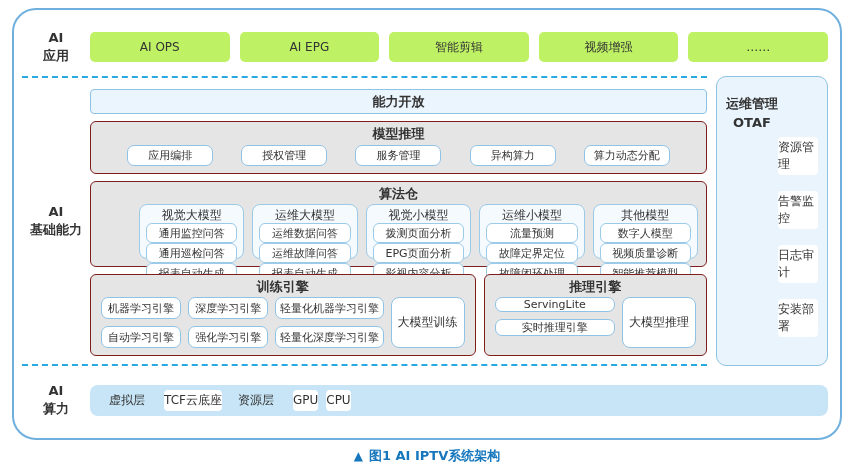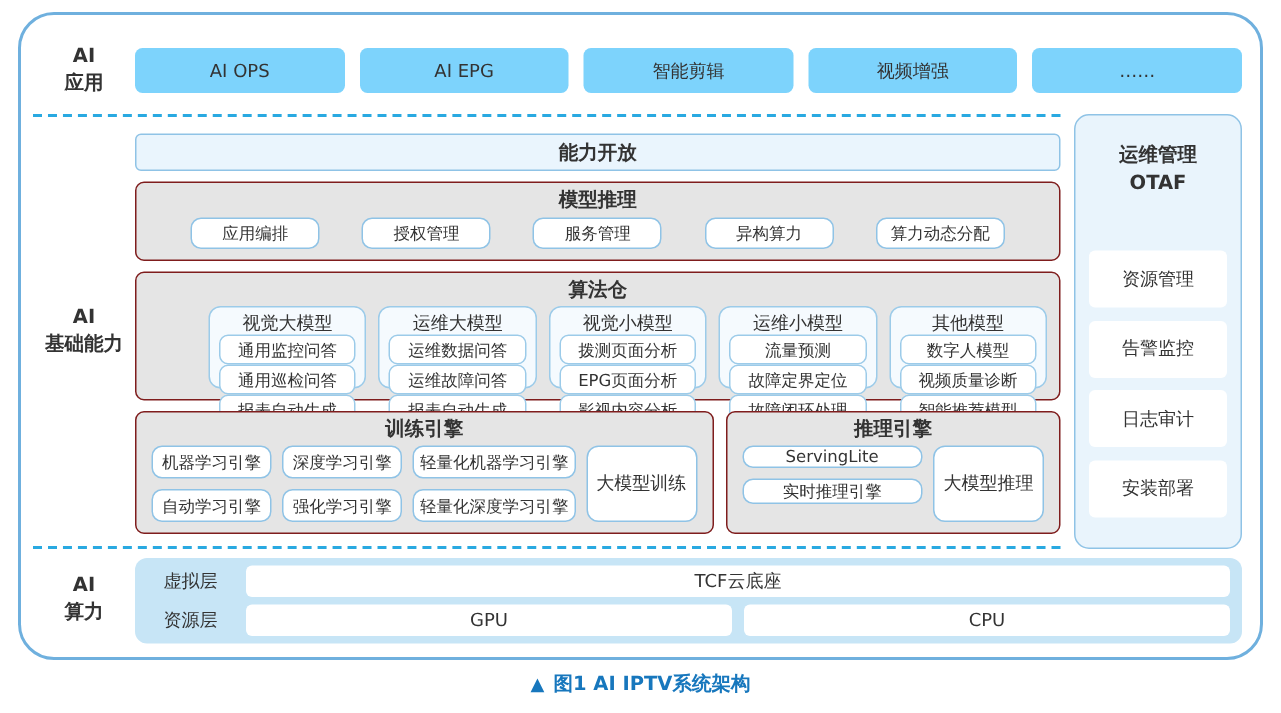--- a/index.html
+++ b/index.html
@@ -28,21 +28,21 @@
     font-size: 13px; font-weight: bold; color: #333;
     white-space: pre-line; line-height: 1.4;
     align-self: center;
   }
 
   
   .top-row { display: flex; align-items: center; height: 54px; flex: 0 0 54px; }
   .app-row { flex: 1; display: flex; gap: 10px; }
   .app-box {
     flex: 1; height: 30px;
-    background: #7dd3fc; border-radius: 5px;
+    background: #bef264; border-radius: 5px;
     display: flex; align-items: center; justify-content: center;
     font-size: 12px; color: #333;
   }
 
   
   .middle-row { display: flex; gap: 9px; flex: 1; margin-top: 2px; min-height: 0; }
   .middle-left { flex: 1; display: flex; flex-direction: column; min-width: 0; }
   .dashed-line { border-top: 2px dashed #29a9e1; height: 0; flex: 0 0 auto; }
   .middle-content { flex: 1; display: flex; min-height: 0; }
   .main-col { flex: 1; display: flex; flex-direction: column; gap: 7px; margin: 11px 0 8px 0; min-width: 0; }
@@ -105,42 +105,42 @@
     background: #ffffff; border: 1px solid #8fc3e6; border-radius: 8px;
     display: flex; align-items: center; justify-content: center;
     font-size: 12px; box-sizing: border-box;
   }
 
   
   .right-col {
     flex: 0 0 112px; width: 112px;
     background: #e9f4fc; border: 1.5px solid #8fc3e6; border-radius: 10px;
     box-sizing: border-box;
-    display: flex; flex-direction: column;
+    display: flex; flex-direction: row;
     padding: 18px 9px 12px 9px;
   }
   .right-title {
     text-align: center; font-size: 13px; font-weight: bold;
     white-space: pre-line; line-height: 1.45;
   }
   .right-items {
     flex: 1; display: flex; flex-direction: column;
     justify-content: space-evenly; margin-top: 26px;
   }
   .right-item {
     height: 38px; background: #ffffff; border-radius: 4px;
     display: flex; align-items: center; justify-content: center;
     font-size: 12px;
   }
 
   
   .bottom-row { display: flex; align-items: center; height: 56px; flex: 0 0 56px; margin-top: 6px; }
   .band {
     flex: 1; background: #c7e5f6; border-radius: 8px;
-    padding: 5px 8px; display: flex; flex-direction: column; gap: 5px;
+    padding: 5px 8px; display: flex; gap: 5px;
   }
   .band-row { display: flex; align-items: center; gap: 8px; height: 21px; }
   .band-label { width: 58px; flex: 0 0 58px; text-align: center; font-size: 12px; color: #333; }
   .band-boxes { flex: 1; display: flex; gap: 8px; }
   .bar {
     flex: 1; height: 21px;
     background: #ffffff; border-radius: 4px;
     display: flex; align-items: center; justify-content: center;
     font-size: 12px;
   }

